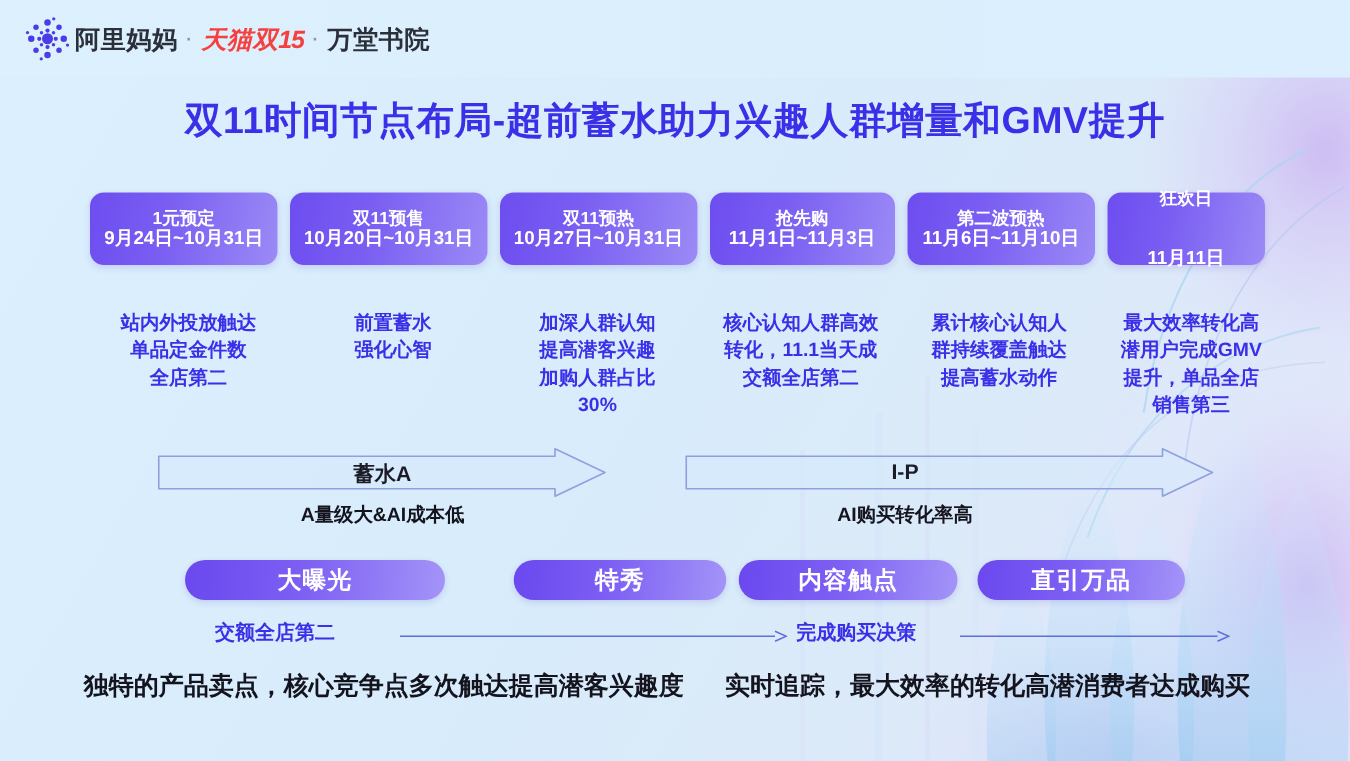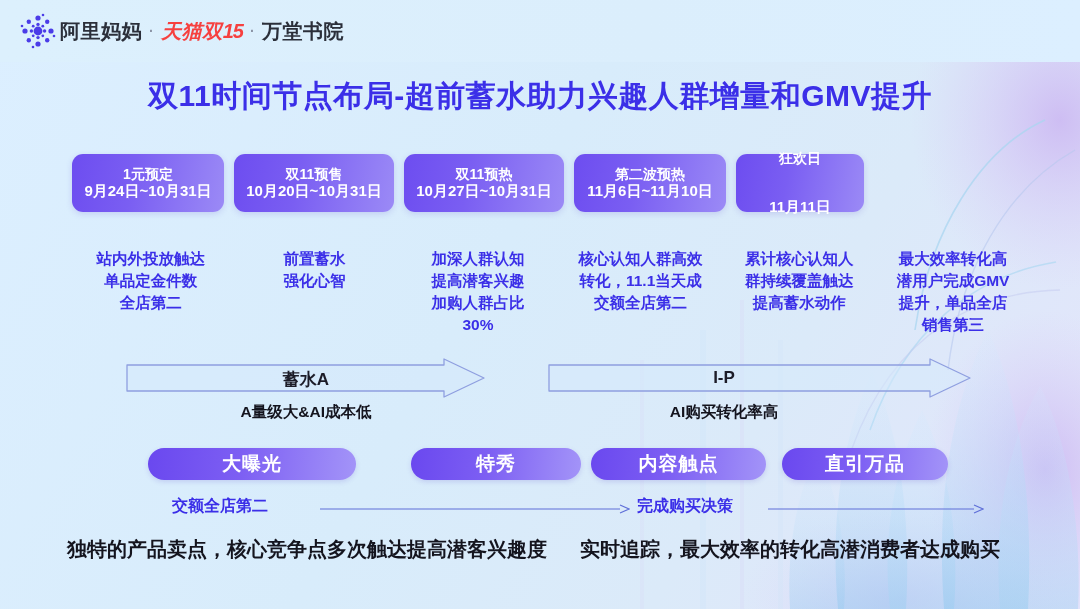--- a/index.html
+++ b/index.html
@@ -234,20 +234,24 @@
       <span class="sc-date">9月24日~10月31日</span>
     </div>
     <div class="stage-card c2">
       <span class="sc-name">双11预售</span>
       <span class="sc-date">10月20日~10月31日</span>
     </div>
     <div class="stage-card c3">
       <span class="sc-name">双11预热</span>
       <span class="sc-date">10月27日~10月31日</span>
     </div>
+    <div class="stage-card c4">
+      <span class="sc-name">抢先购</span>
+      <span class="sc-date">11月1日~11月3日</span>
+    </div>
     <div class="stage-card c5">
       <span class="sc-name">第二波预热</span>
       <span class="sc-date">11月6日~11月10日</span>
     </div>
     <div class="stage-card c6">
       <span class="sc-name">狂欢日</span>
       <span class="sc-date">11月11日</span>
     </div>
   </div>
 

